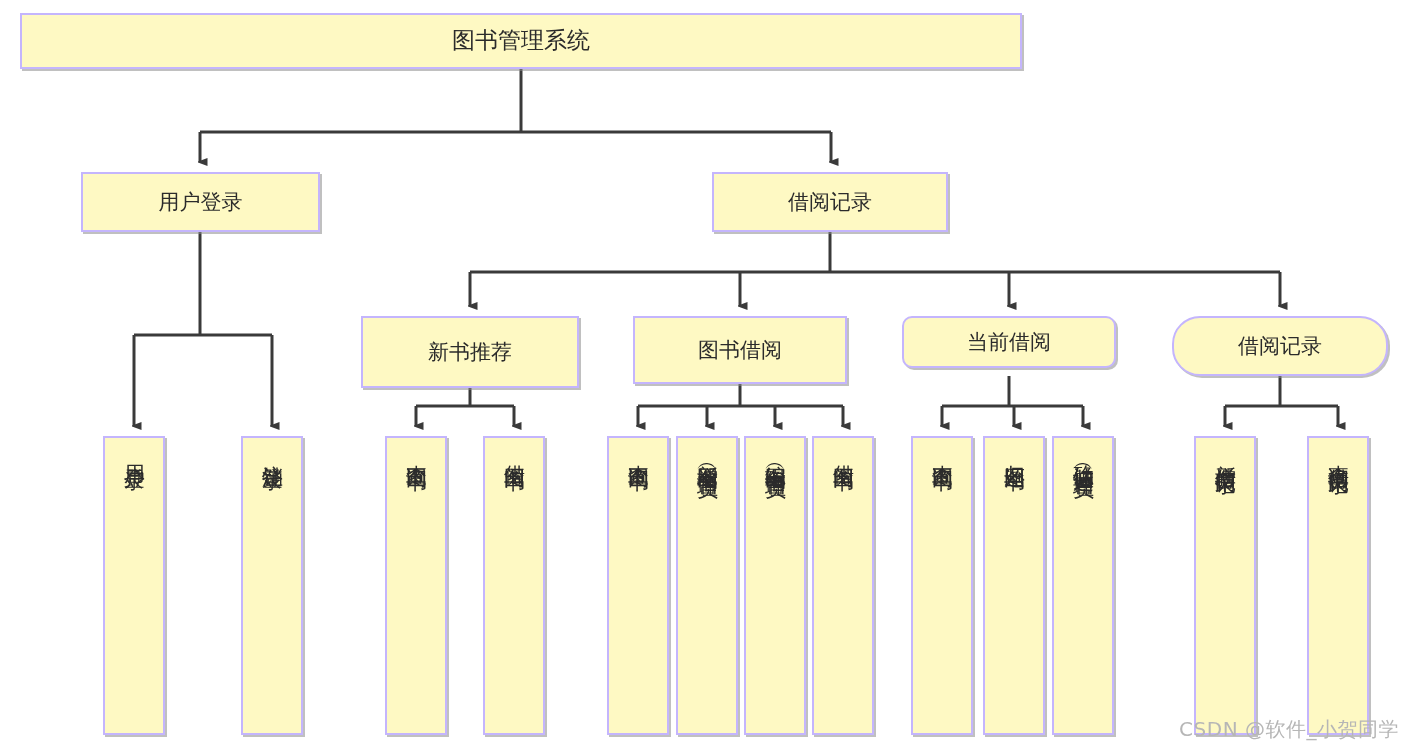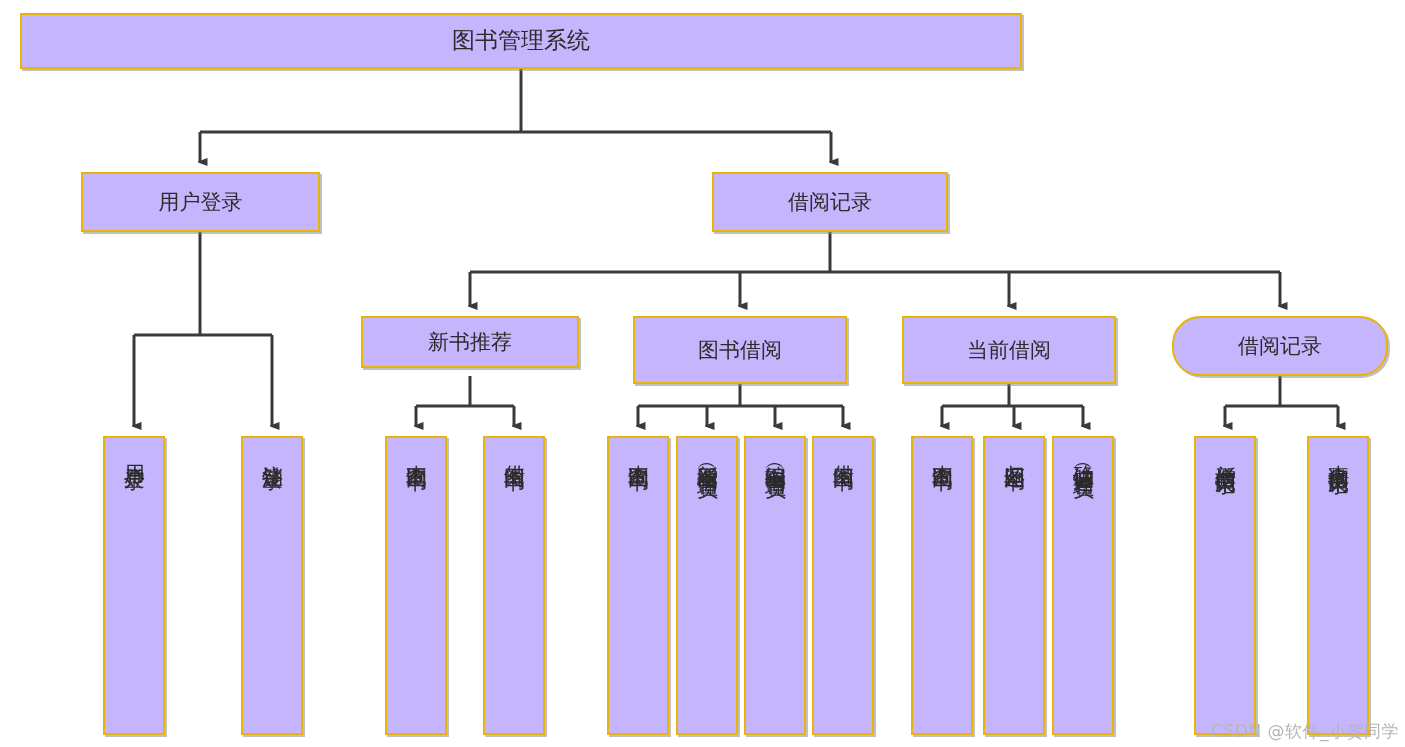--- a/index.html
+++ b/index.html
@@ -21,22 +21,22 @@
   #diagram-svg {
     position: absolute;
     left: 0;
     top: 0;
     width: 1405px;
     height: 747px;
   }
   .node {
     position: absolute;
     box-sizing: border-box;
-    background: #c4b5fd;
-    border: 2px solid #eab308;
+    background: #fef9c3;
+    border: 2px solid #c4b5fd;
     box-shadow: 2px 2px 0 0 rgba(140,140,140,0.55);
     display: flex;
     align-items: center;
     justify-content: center;
     color: #2b2b2b;
     font-family: Liberation Serif, serif;
   }
   .node-label {
     display: block;
     text-align: center;
@@ -63,21 +63,21 @@
     font-size: 21px;
     letter-spacing: 2px;
     line-height: 1;
     white-space: normal;
     max-height: 100%;
   }
   #watermark {
     position: absolute;
     right: 6px;
     bottom: 4px;
-    font-size: 17px;
+    font-size: 20px;
     color: #b6b6b6;
     letter-spacing: 0.5px;
     white-space: nowrap;
     user-select: none;
   }
 </style>
 </head>
 <body>
 
 <div id="diagram-root">
@@ -137,27 +137,27 @@
     <span class="node-label">图书管理系统</span>
   </div>
 
   <div class="node node-l1" style="left: 81px; top: 172px; width: 239px; height: 60px;">
     <span class="node-label">用户登录</span>
   </div>
   <div class="node node-l1" style="left: 712px; top: 172px; width: 236px; height: 60px;">
     <span class="node-label">借阅记录</span>
   </div>
 
-  <div class="node node-l2" style="left: 361px; top: 316px; width: 218px; height: 52px;">
+  <div class="node node-l2" style="left: 361px; top: 316px; width: 218px; height: 72px;">
     <span class="node-label">新书推荐</span>
   </div>
   <div class="node node-l2" style="left: 633px; top: 316px; width: 214px; height: 68px;">
     <span class="node-label">图书借阅</span>
   </div>
-  <div class="node node-l2" style="left: 902px; top: 316px; width: 214px; height: 68px;">
+  <div class="node node-l2" style="left: 902px; top: 316px; width: 214px; height: 52px; border-radius: 10px;">
     <span class="node-label">当前借阅</span>
   </div>
   <div class="node node-l2" style="left: 1172px; top: 316px; width: 216px; height: 60px; border-radius: 28px;">
     <span class="node-label">借阅记录</span>
   </div>
 
   <div class="node node-leaf" style="left: 103px; top: 436px; width: 62px; height: 299px;">
     <span class="node-label">用户登录</span>
   </div>
   <div class="node node-leaf" style="left: 241px; top: 436px; width: 62px; height: 299px;">

